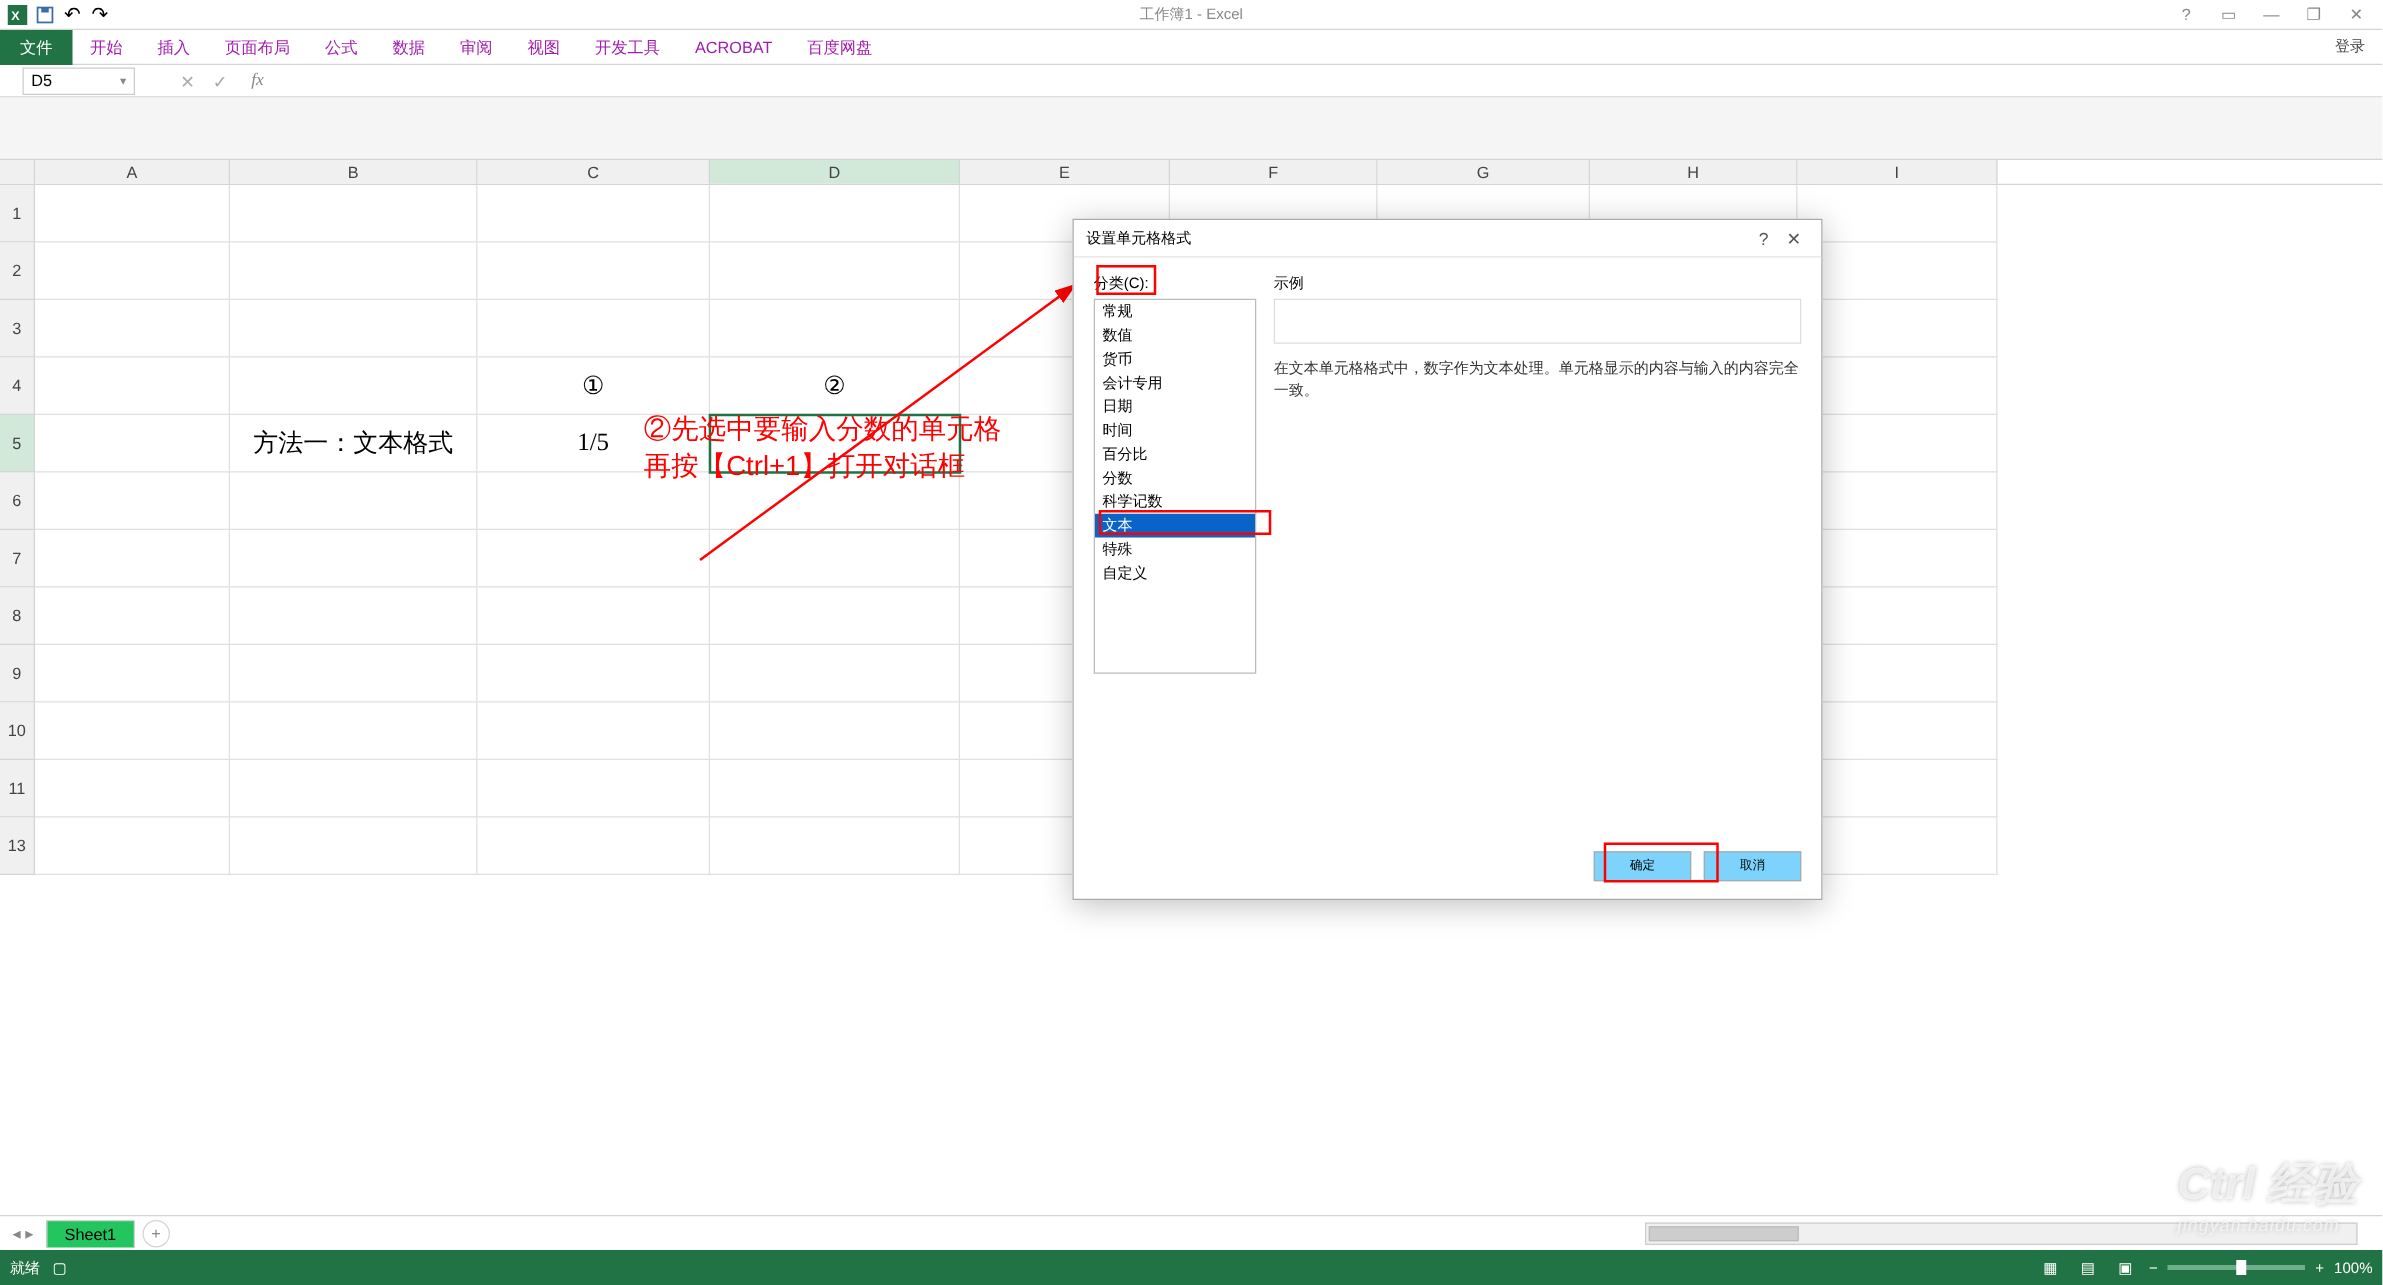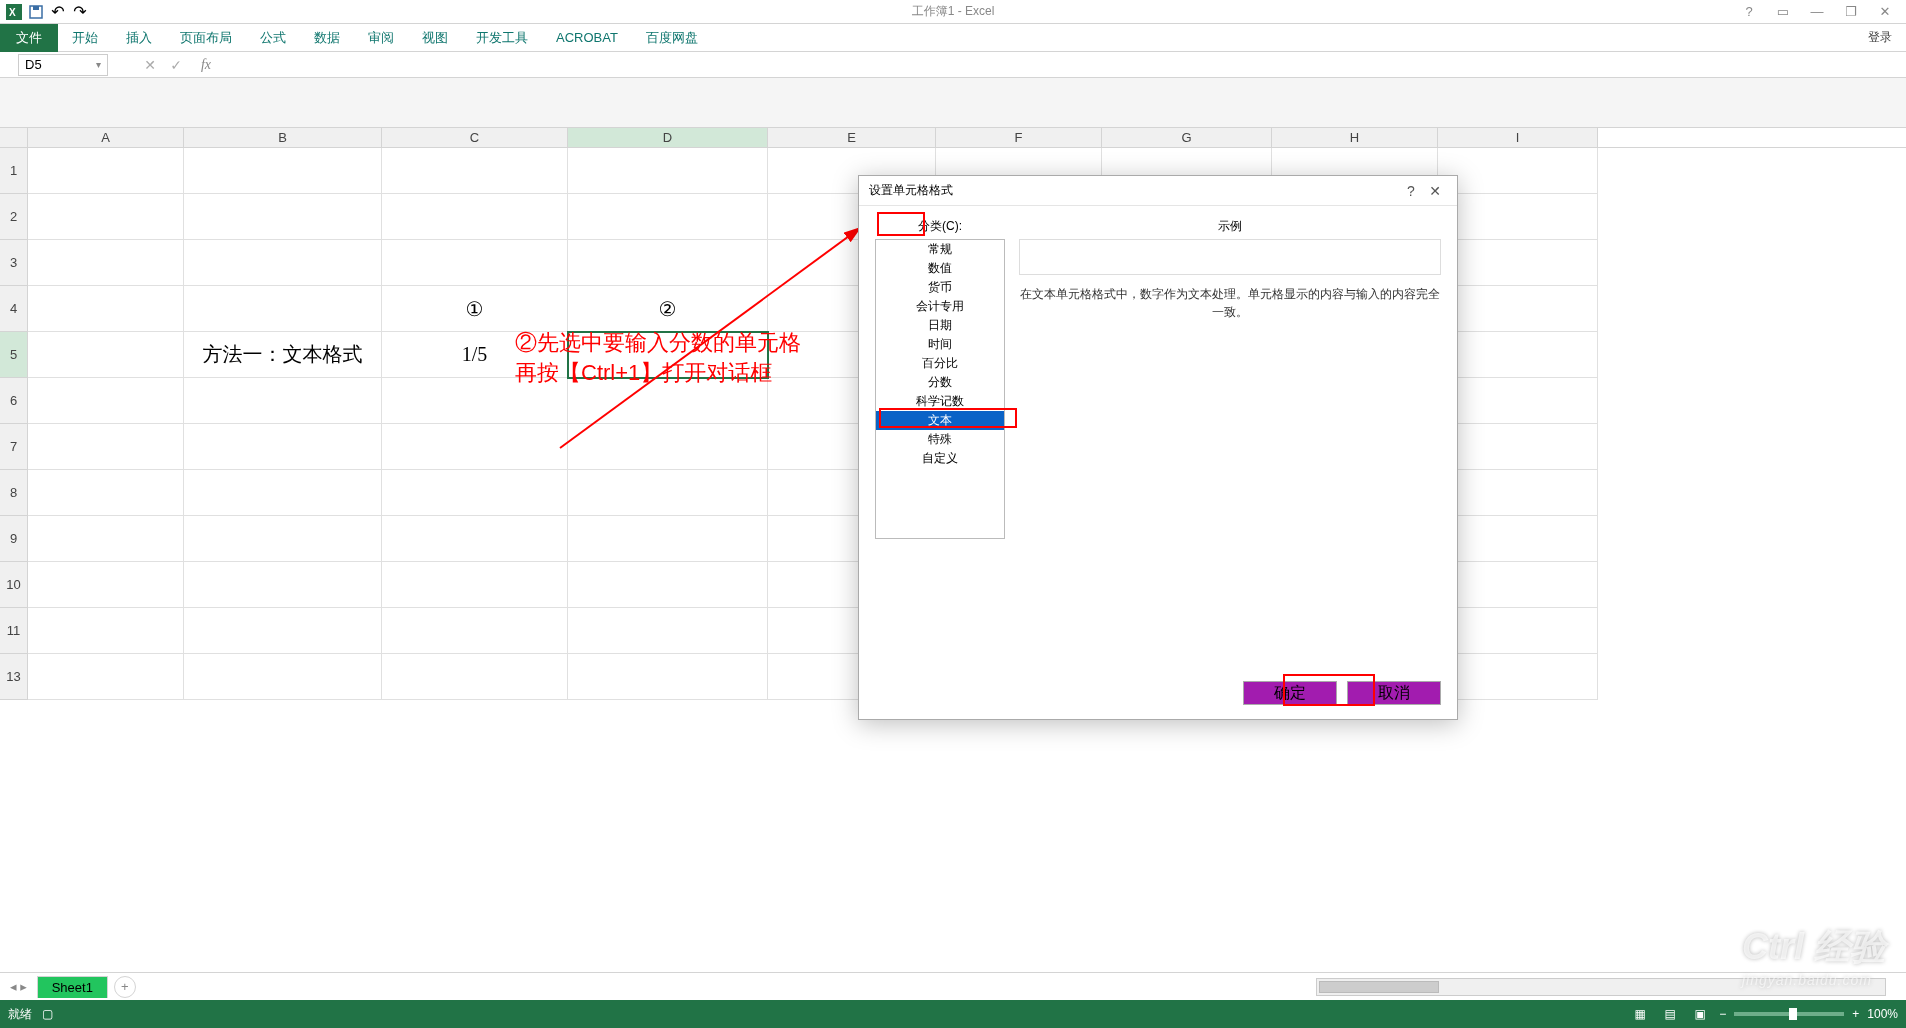--- a/index.html
+++ b/index.html
@@ -9,21 +9,21 @@
 .title-bar { height: 24px; background: #fff; display: flex; align-items: center; position: relative; border-bottom: 1px solid #d4d4d4; }
 .title-bar .qat { display: flex; align-items: center; gap: 2px; padding-left: 4px; }
 .title-bar .qat-item { width: 20px; height: 20px; display: flex; align-items: center; justify-content: center; cursor: pointer; }
 .title-bar .title-text { position: absolute; left: 50%; transform: translateX(-50%); font-size: 12px; color: #888; }
 .title-bar .win-controls { margin-left: auto; display: flex; gap: 8px; padding-right: 8px; }
 .win-btn { width: 26px; height: 18px; display: flex; align-items: center; justify-content: center; color: #888; font-size: 13px; cursor: pointer; }
 
 
 .ribbon-tabs { height: 28px; background: #fff; display: flex; align-items: center; border-bottom: 1px solid #d4d4d4; font-size: 13px; }
 .file-tab { background: #217346; color: #fff; padding: 0 16px; height: 28px; display: flex; align-items: center; cursor: pointer; }
-.ribbon-tab { padding: 0 14px; height: 28px; display: flex; align-items: center; color: #0f766e; cursor: pointer; }
+.ribbon-tab { padding: 0 14px; height: 28px; display: flex; align-items: center; color: #a21caf; cursor: pointer; }
 .ribbon-tabs .login { margin-left: auto; padding-right: 14px; color: #444; font-size: 12px; cursor: pointer; }
 
 
 .formula-row { height: 26px; display: flex; align-items: center; border-bottom: 1px solid #d4d4d4; font-size: 13px; }
 .name-box { width: 90px; border: 1px solid #ccc; height: 22px; margin: 18px; display: flex; align-items: center; padding: 0 6px; background: #fff; }
 .name-box .dd { margin-left: auto; color: #888; font-size: 10px; }
 .fb-btns { display: flex; gap: 2px; margin-left: 12px; }
 .fb-btn { width: 24px; height: 22px; display: flex; align-items: center; justify-content: center; color: #aaa; cursor: pointer; font-size: 14px; }
 .fx { font-style: italic; font-family: "Times New Roman"; color: #888; margin-left: 4px; }
 .formula-input { flex: 1; height: 22px; border: none; outline: none; padding: 0 6px; }
@@ -47,32 +47,32 @@
 .annotation { position: absolute; left: 515px; top: 200px; color: #ff0000; font-size: 22px; font-family: "SimSun", serif; line-height: 30px; z-index: 5; }
 
 
 .dialog { position: absolute; left: 858px; top: 175px; width: 600px; height: 545px; background: #fff; border: 1px solid #aaa; box-shadow: 0 4px 24px rgba(0,0,0,0.25); z-index: 10; font-size: 12px; }
 .dialog-title { height: 30px; display: flex; align-items: center; padding: 0 10px; border-bottom: 1px solid #e5e5e5; }
 .dialog-title .dt-text { flex: 1; }
 .dialog-title .dt-btn { width: 24px; text-align: center; cursor: pointer; color: #555; font-size: 14px; }
 .dialog-tabs { display: flex; gap: 4px; padding: 6px 10px 0 10px; border-bottom: 1px solid #ddd; }
 .dtab { padding: 4px 14px; border: 1px solid transparent; cursor: pointer; color: #333; }
 .dtab.active { border: 1px solid #ddd; border-bottom: 1px solid #fff; background: #fff; position: relative; top: 1px; }
-.dbody { padding: 12px 16px; display: flex; gap: 14px; text-align: center; }
+.dbody { padding: 12px 16px; display: flex; gap: 14px; }
 .cat-box { width: 130px; }
 .cat-label { margin-bottom: 4px; }
 .cat-list { border: 1px solid #bbb; height: 300px; overflow-y: auto; }
 .cat-item { padding: 1px 6px; cursor: pointer; }
 .cat-item.sel { background: #0a63c7; color: #fff; }
 .sample-box { flex: 1; }
 .sample-label { margin-bottom: 4px; }
 .sample-area { border: 1px solid #ddd; height: 36px; margin-bottom: 10px; }
 .desc { font-size: 12px; color: #333; line-height: 18px; }
 .dlg-buttons { position: absolute; right: 16px; bottom: 14px; display: flex; gap: 10px; }
-.dlg-btn { width: 94px; height: 24px; border: 1px solid #aaa; background: #a21caf; text-align: center; line-height: 22px; cursor: pointer; font-size: 16px; }
+.dlg-btn { width: 78px; height: 24px; border: 1px solid #aaa; background: #7dd3fc; text-align: center; line-height: 22px; cursor: pointer; font-size: 10px; }
 
 
 .red-box { position: absolute; border: 2px solid #ff0000; z-index: 20; pointer-events: none; }
 
 
 .sheet-tabs { position: absolute; bottom: 28px; left: 0; right: 0; height: 28px; border-top: 1px solid #d4d4d4; display: flex; align-items: center; background: #fff; font-size: 13px; }
 .sheet-nav { display: flex; gap: 6px; padding: 0 10px; color: #888; }
 .sheet-tab { padding: 3px 14px; border: 1px solid #d4d4d4; border-bottom: none; background: #22c55e; cursor: pointer; }
 .sheet-add { width: 22px; height: 22px; border: 1px solid #d4d4d4; border-radius: 50%; display: flex; align-items: center; justify-content: center; margin-left: 6px; cursor: pointer; color: #888; }
 .hscroll { margin-left: auto; width: 570px; height: 18px; border: 1px solid #ccc; background: #f0f0f0; margin-right: 20px; position: relative; }

